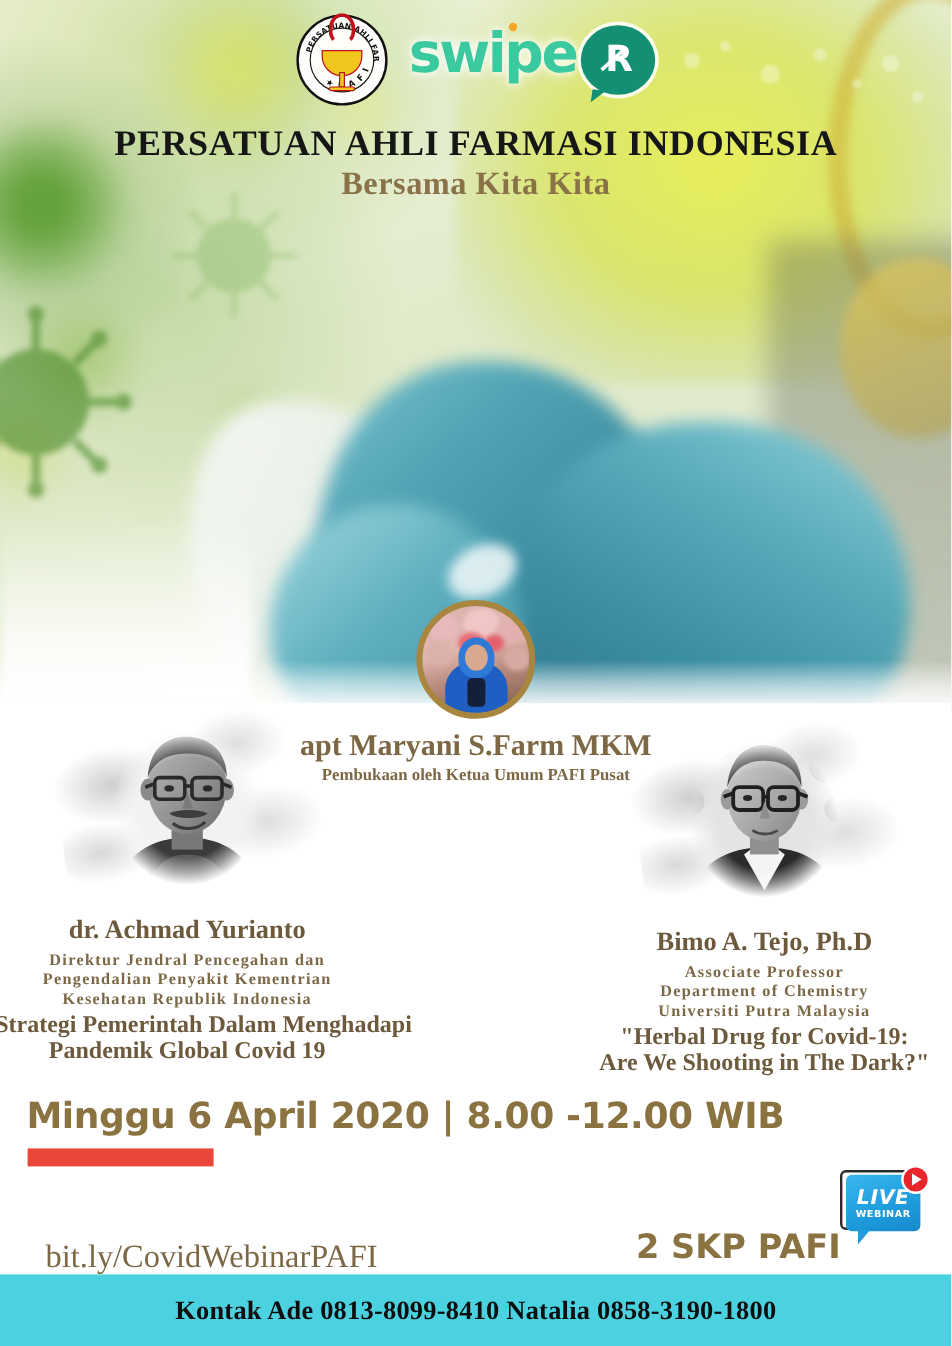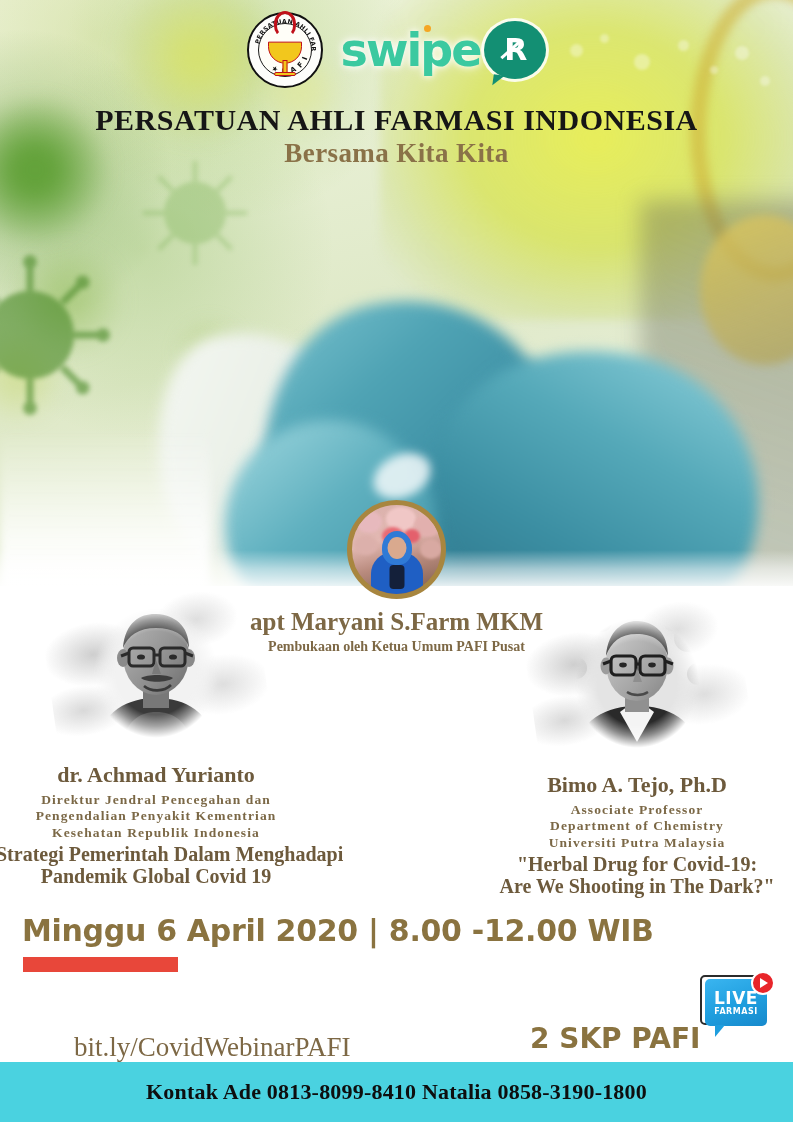--- a/index.html
+++ b/index.html
@@ -142,21 +142,21 @@
     width:22px; height:4px; background:#f2c71d; border:1.2px solid #c0101a; border-radius:2px;
   }
   .pafi-logo .snake {
     position:absolute; left:50%; top:50%; transform:translate(-50%,-150%);
     width:22px; height:26px;
     border:3.4px solid #c0101a; border-radius:50% 50% 42% 42%;
     border-bottom-color:transparent;
   }
   .pafi-logo svg { position:absolute; inset:0; width:100%; height:100%; }
 
-  .swipe-logo { display:flex; align-items:center; gap:4px; }
+  .swipe-logo { display:flex; align-items:flex-start; gap:4px; }
   .swipe-word {
     font-family:"DejaVu Sans", sans-serif;
     font-weight:bold; font-size:46px; letter-spacing:-2px;
     color:#3bc9a0; line-height:1; position:relative;
     text-shadow:0 0 6px rgba(255,255,255,0.95), 0 0 12px rgba(255,255,255,0.8);
   }
   .swipe-dot {
     position:absolute; left:59.5%; top:-2px; width:7px; height:7px;
     border-radius:50%; background:#f5a623;
   }
@@ -299,21 +299,21 @@
     background:#e8473a;
   }
   .zoom-line {
     position:absolute; left:20px; top:968px;
     font-family:"Liberation Serif", serif;
     font-size:33px; color:#131313; white-space:nowrap;
   }
   .bitly {
     position:absolute; left:38px; top:1032px;
     font-family:"Liberation Serif", serif;
-    font-size:27px; color:#7d6845; white-space:nowrap;margin-left:36px;
+    font-size:27px; color:#7d6845; white-space:nowrap;
   }
   .free-word {
     position:absolute; left:553px; top:968px;
     font-family:"DejaVu Sans", sans-serif; font-weight:bold;
     font-size:44px; color:#8a7340; letter-spacing:0.5px;
   }
   .skp-word {
     position:absolute; left:530px; top:1022px;
     font-family:"DejaVu Sans", sans-serif; font-weight:bold;
     font-size:28px; color:#8a7340;
@@ -332,21 +332,21 @@
     background:linear-gradient(160deg,#3ab5f0 0%,#1f9ede 55%,#1789cc 100%);
     border-radius:5px;
     display:flex; flex-direction:column; align-items:center; justify-content:center;
   }
   .lb-front::after {
     content:""; position:absolute; left:10px; bottom:-11px;
     border-left:10px solid #1f9ede; border-bottom:12px solid transparent;
   }
   .lb-live {
     font-family:"DejaVu Sans", sans-serif; font-weight:bold;
-    font-size:17px; color:#ffffff; line-height:1; letter-spacing:0.5px;
+    font-size:17px; color:#ffffff; line-height:1; letter-spacing:0.5px;font-style:italic;
   }
   .lb-web {
     font-family:"DejaVu Sans", sans-serif; font-weight:bold;
     font-size:8px; color:#ffffff; line-height:1; letter-spacing:0.5px; margin-top:1px;
   }
   .lb-play {
     position:absolute; right:0; top:0; width:24px; height:24px;
     background:#e8252a; border-radius:50%;
     border:2px solid #ffffff;
     display:flex; align-items:center; justify-content:center;
@@ -640,21 +640,21 @@
   <div class="date-line">Minggu  6 April  2020 | 8.00 -12.00 WIB</div>
   <div class="red-bar"></div>
   <div class="bitly">bit.ly/CovidWebinarPAFI</div>
 
   <div class="skp-word">2 SKP PAFI</div>
 
   <div class="live-badge">
     <div class="lb-back"></div>
     <div class="lb-front">
       <span class="lb-live">LIVE</span>
-      <span class="lb-web">FARMASI</span>
+      <span class="lb-web">WEBINAR</span>
     </div>
     <div class="lb-play">
         <i></i>
       </div>
   </div>
 
   <div class="footer">
     <span class="footer-text">Kontak Ade 0813-8099-8410 Natalia 0858-3190-1800</span>
   </div>
 

